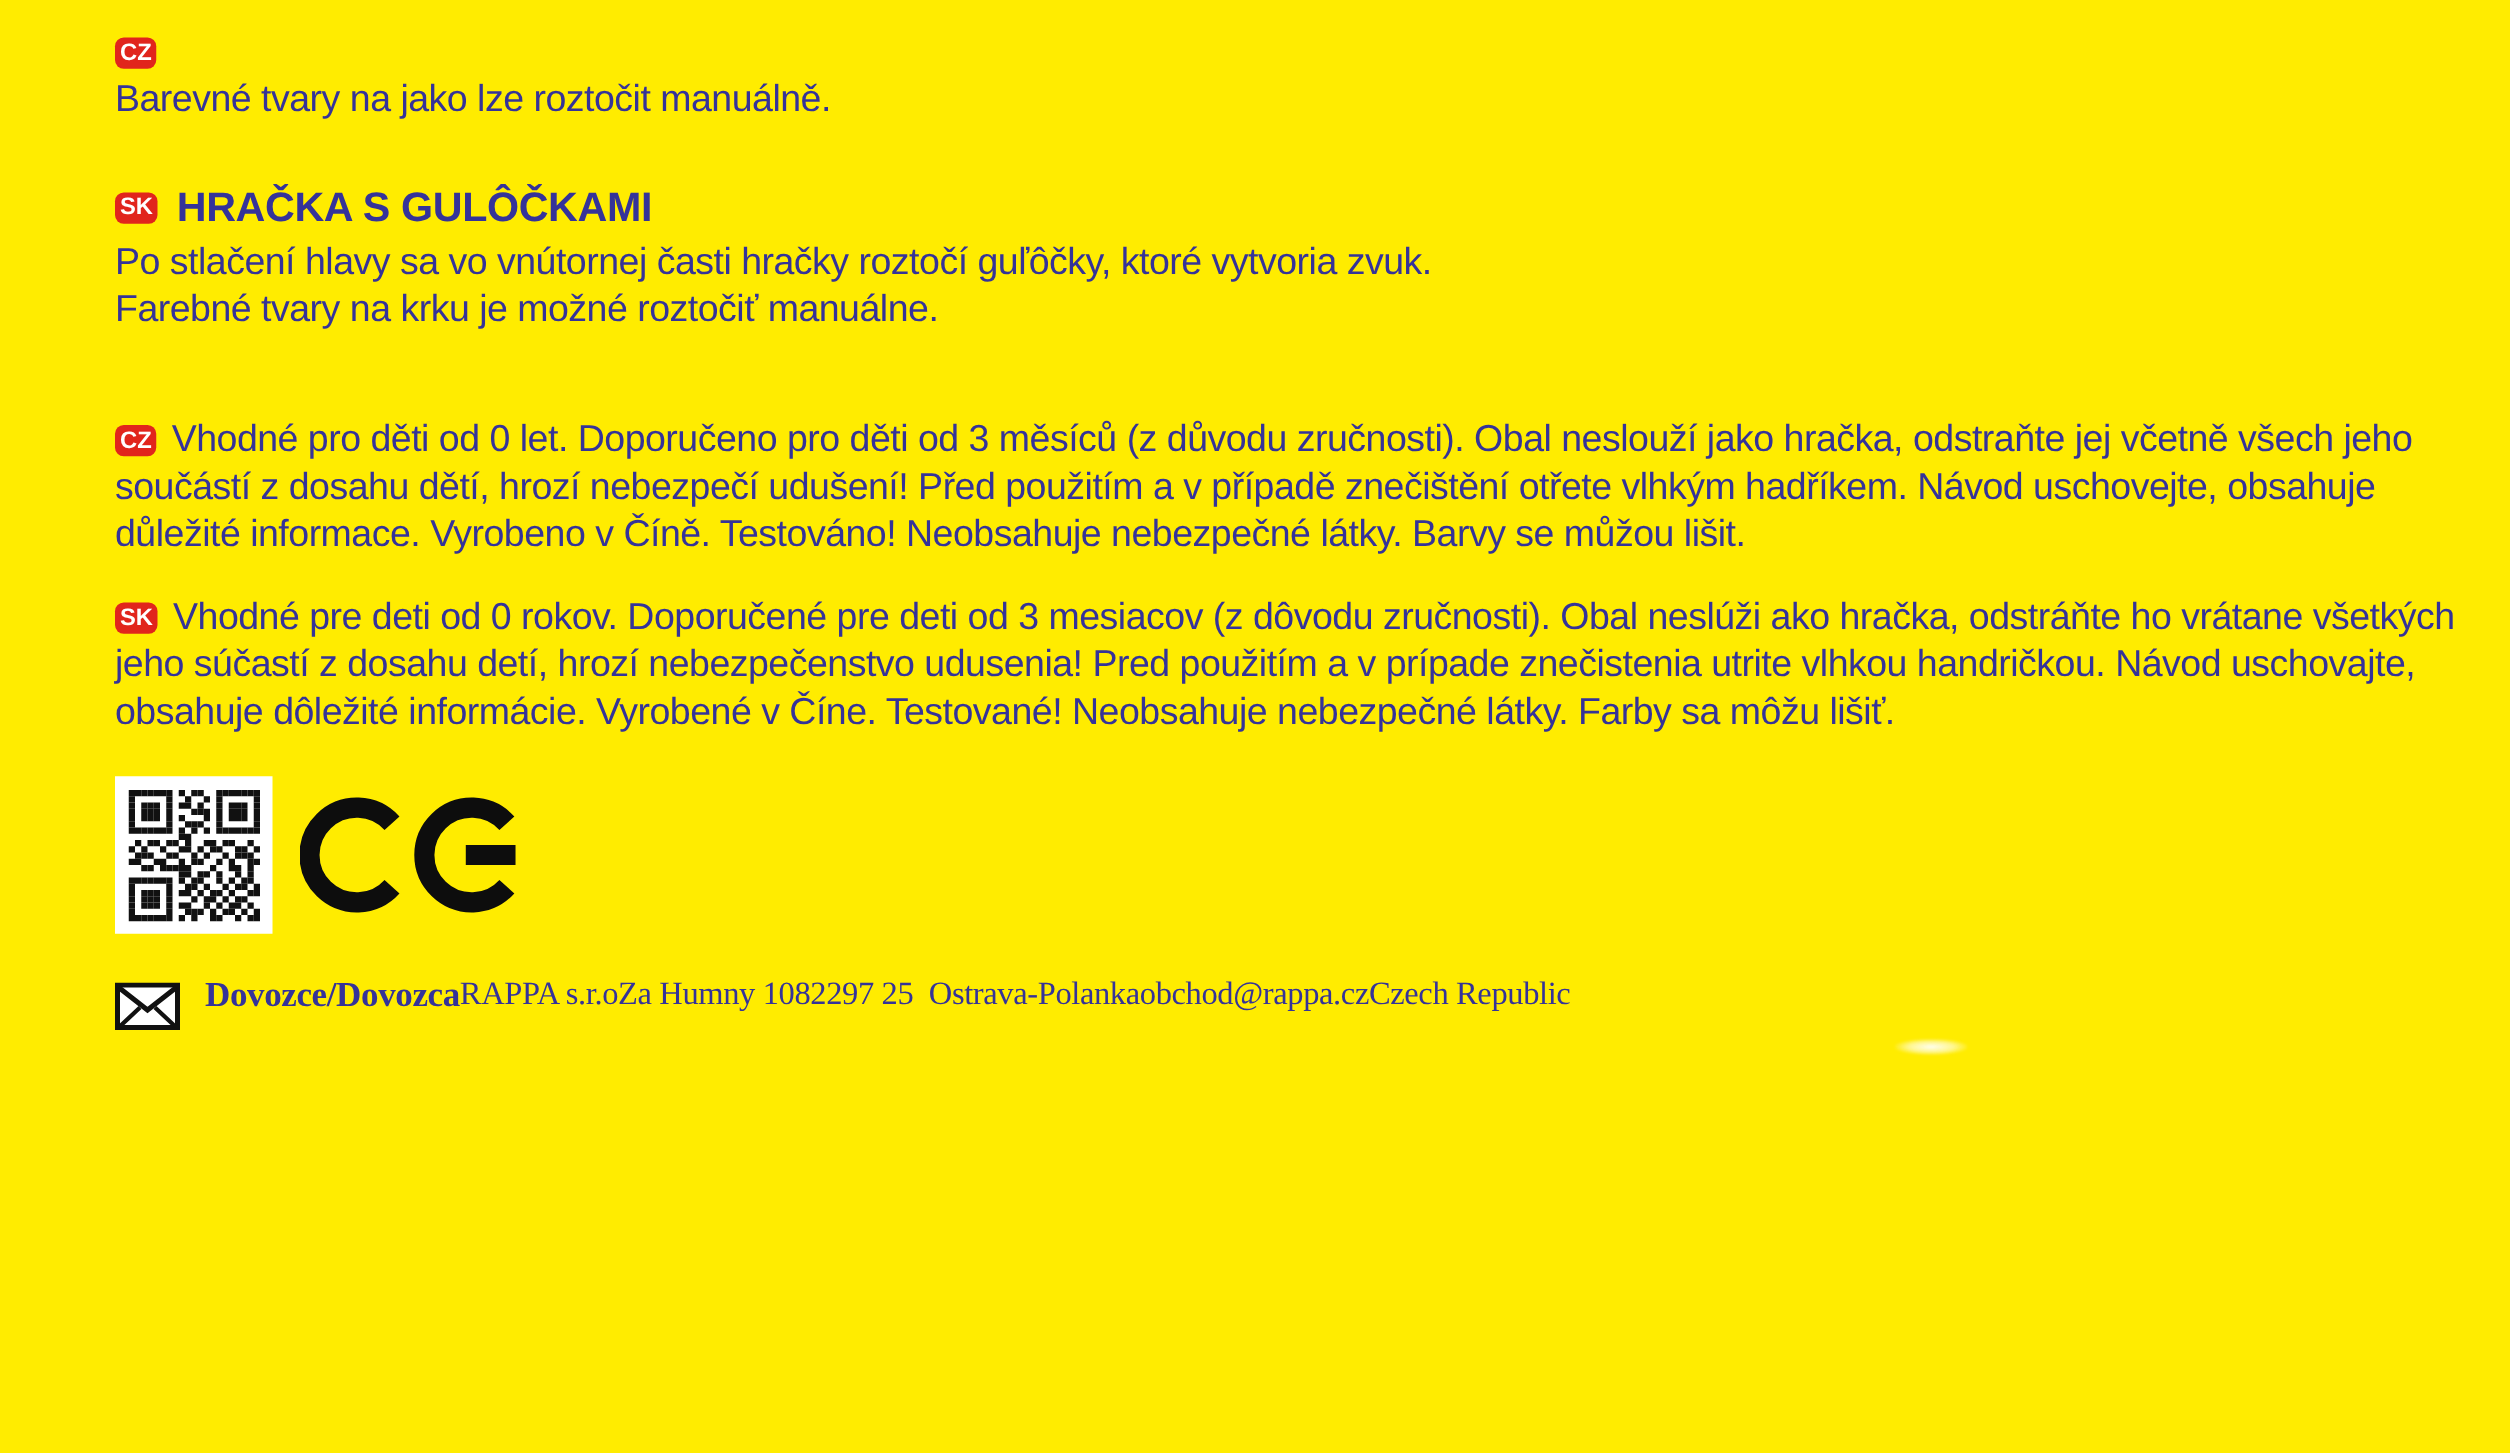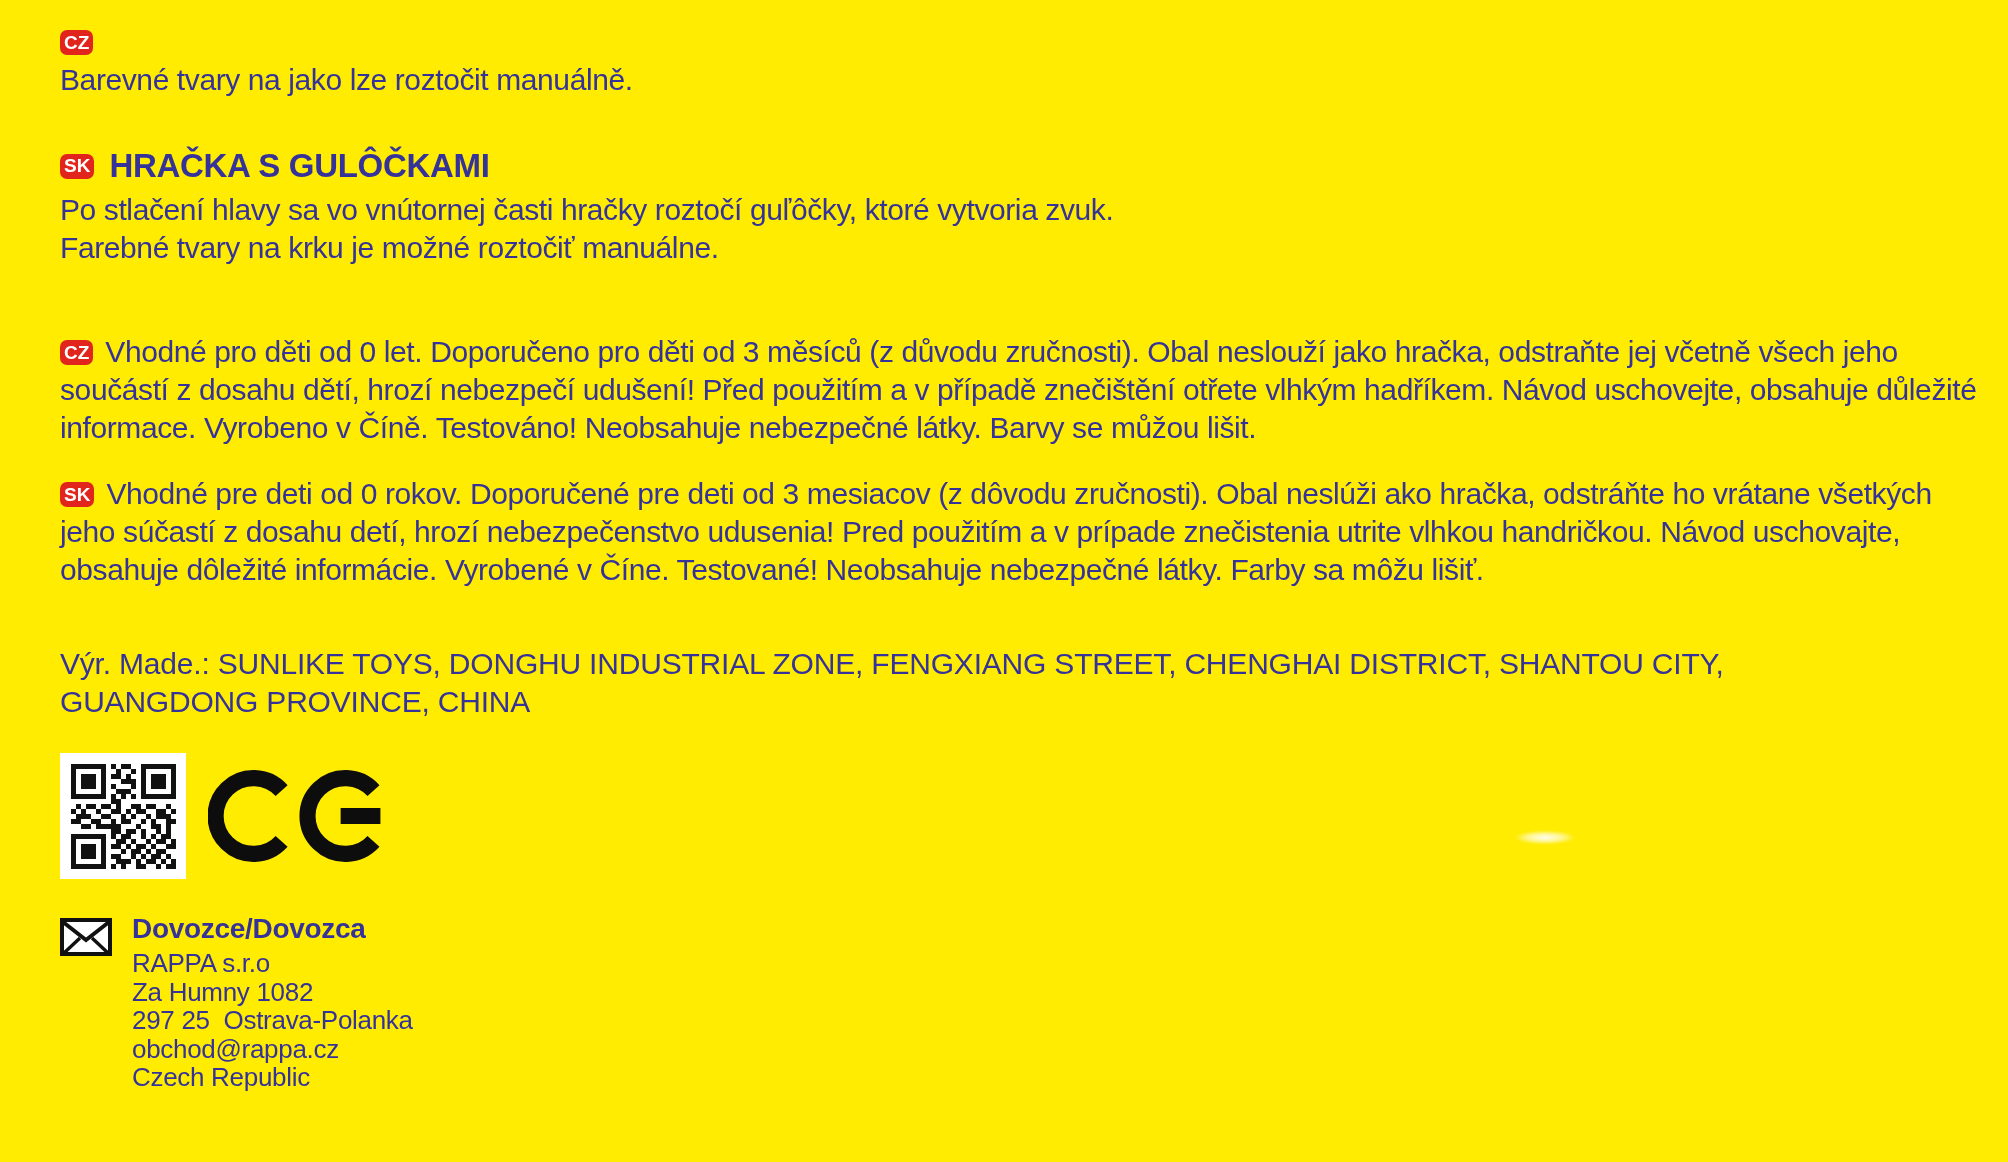--- a/index.html
+++ b/index.html
@@ -6,21 +6,21 @@
   body{
     width:2008px;height:1162px;
     background:var(--bg,#ffec00);
     font-family:"Liberation Sans","DejaVu Sans",sans-serif;
     color:var(--ink,#353399);
     overflow:hidden;
     position:relative;
   }
   .page{
     position:absolute;inset:0;
-    padding:30px 20px 0 60px;
+    padding:30px 20px 0 92px;
     box-sizing:border-box;
   }
   
   .badge{
     display:inline-flex;align-items:center;justify-content:center;
     min-width:31px;height:25px;padding:0 4px;
     background:var(--badge,#e1251c);
     color:var(--badge-ink,#ffffff);
     border-radius:7px;
     font-weight:bold;font-size:19px;letter-spacing:0;
@@ -61,21 +61,21 @@
   .qr-grid{
     display:grid;
     grid-template-columns:repeat(21,5px);
     grid-auto-rows:5px;
   }
   .qr-grid .m1{background:#111111;}
   .qr-grid .m0{background:transparent;}
   .ce-mark{margin-top:4px;}
   .importer{margin-top:34px;display:flex;align-items:flex-start;gap:20px;}
   .envelope{flex:0 0 auto;margin-top:5px;}
-  .importer-text{display:flex;flex-direction:column;}
+  .importer-text{display:flex;flex-direction:row;font-family:Liberation Serif, serif;}
   .importer-heading{font-size:28px;font-weight:bold;letter-spacing:-0.3px;line-height:32px;margin-bottom:4px;}
   .addr-line{font-size:26px;line-height:28.5px;font-weight:500;letter-spacing:-0.3px;white-space:pre-wrap;}
   .addr-line.gap{margin-top:0;}
   .glare{
     position:absolute;left:1516px;top:831px;width:58px;height:13px;
     background:radial-gradient(ellipse at center,rgba(255,255,255,0.95) 0%,rgba(255,255,255,0.55) 45%,rgba(255,255,255,0) 75%);
     filter:blur(1px);
     pointer-events:none;
   }
 </style>
@@ -97,24 +97,20 @@
       <h1>HRAČKA S GULÔČKAMI</h1>
     </div>
     <div class="body-line">Po stlačení hlavy sa vo vnútornej časti hračky roztočí guľôčky, ktoré vytvoria zvuk.</div>
     <div class="body-line">Farebné tvary na krku je možné roztočiť manuálne.</div>
   </section>
 
   <p class="warning cz"><span class="badge inline">CZ</span><span>Vhodné pro děti od 0 let. Doporučeno pro děti od 3 měsíců (z důvodu zručnosti). Obal neslouží jako hračka, odstraňte jej včetně všech jeho součástí z dosahu dětí, hrozí nebezpečí udušení! Před použitím a v případě znečištění otřete vlhkým hadříkem. Návod uschovejte, obsahuje důležité informace. Vyrobeno v Číně. Testováno! Neobsahuje nebezpečné látky. Barvy se můžou lišit.</span></p>
 
   <p class="warning sk"><span class="badge inline">SK</span><span>Vhodné pre deti od 0 rokov. Doporučené pre deti od 3 mesiacov (z dôvodu zručnosti). Obal neslúži ako hračka, odstráňte ho vrátane všetkých jeho súčastí z dosahu detí, hrozí nebezpečenstvo udusenia! Pred použitím a v prípade znečistenia utrite vlhkou handričkou. Návod uschovajte, obsahuje dôležité informácie. Vyrobené v Číne. Testované! Neobsahuje nebezpečné látky. Farby sa môžu lišiť.</span></p>
 
-  <div class="manufacturer">
-    <div class="body-line">Výr. Made.: SUNLIKE TOYS, DONGHU INDUSTRIAL ZONE, FENGXIANG STREET, CHENGHAI DISTRICT, SHANTOU CITY,</div>
-    <div class="body-line">GUANGDONG PROVINCE, CHINA</div>
-  </div>
 
   <div class="marks-row">
     <div class="qr-box">
       <div class="qr-grid">
           <div class="m1"></div>
           <div class="m1"></div>
           <div class="m1"></div>
           <div class="m1"></div>
           <div class="m1"></div>
           <div class="m1"></div>

